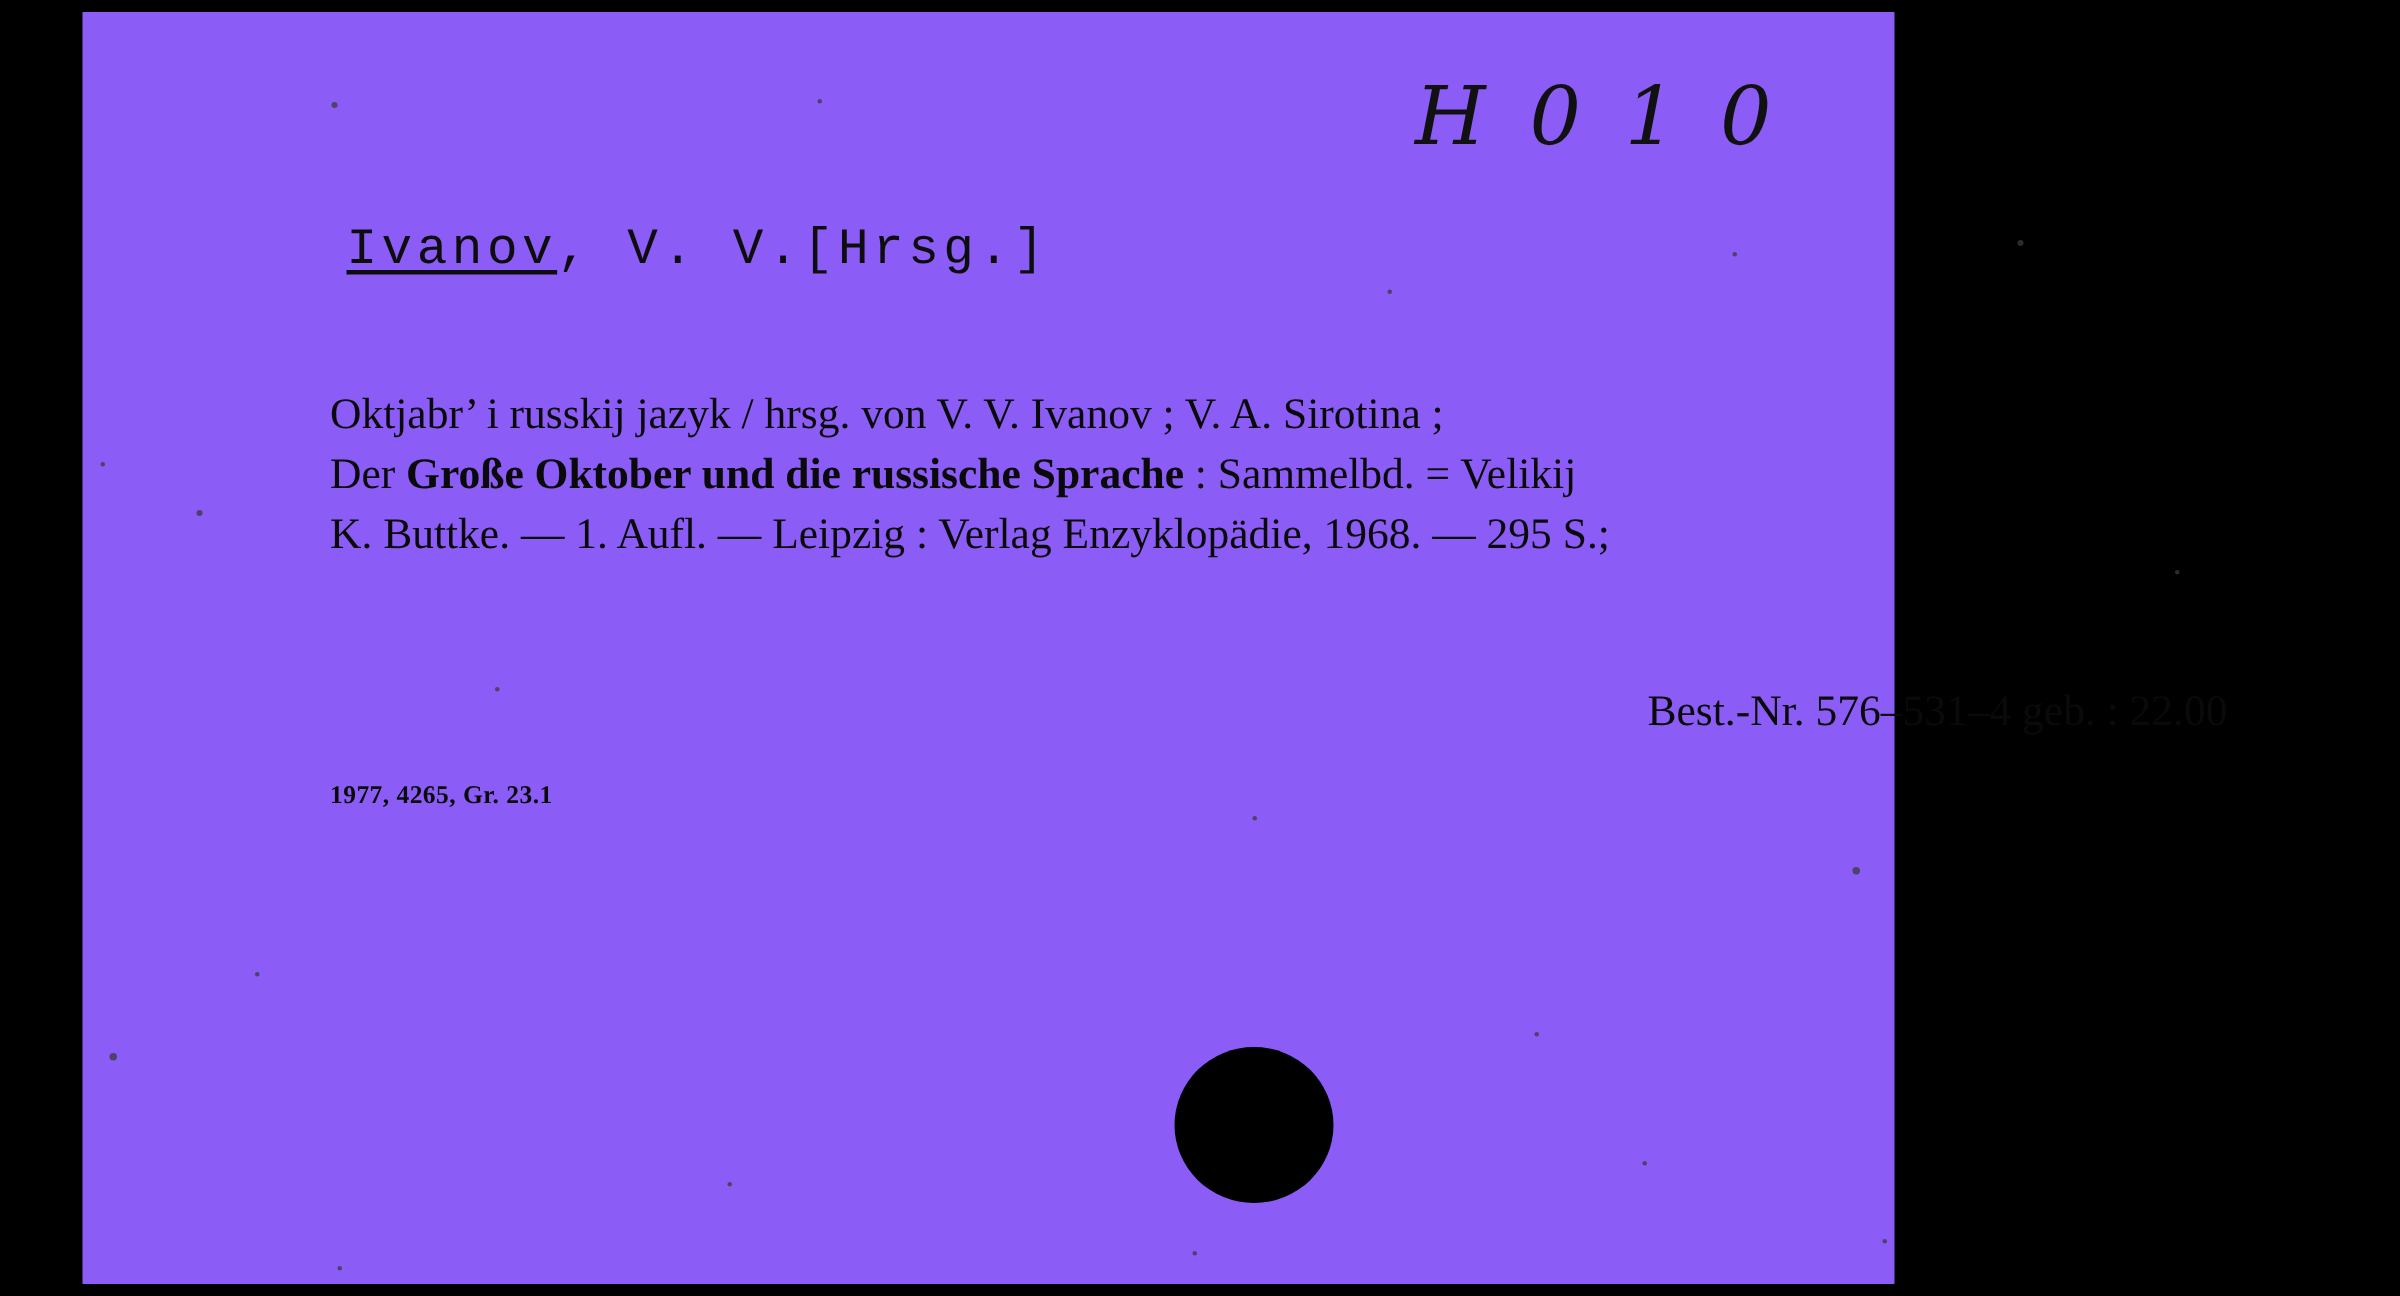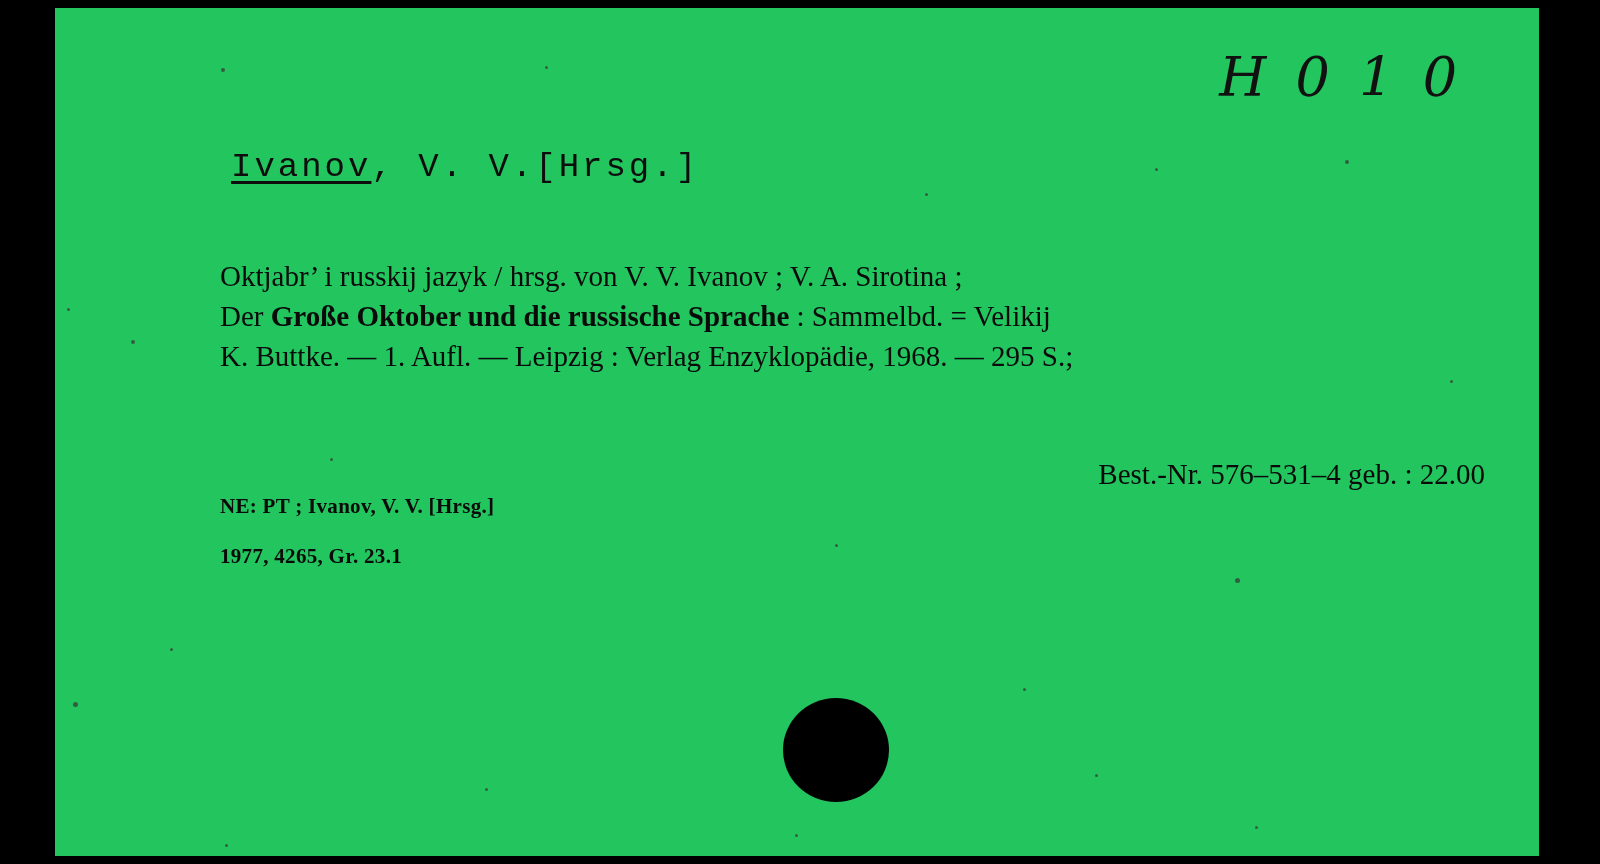--- a/index.html
+++ b/index.html
@@ -18,23 +18,23 @@
     left: 0;
     top: 0;
     width: 1600px;
     height: 864px;
     background: #000000;
   }
   .card-surface {
     position: absolute;
     left: 55px;
     top: 8px;
-    width: 1484px;
+    width: 1208px;
     height: 848px;
-    background: #22c55e;
+    background: #8b5cf6;
   }
   
   .shelfmark {
     position: absolute;
     right: 76px;
     top: 38px;
     font-family: "DejaVu Serif", serif;
     font-style: italic;
     font-size: 54px;
     letter-spacing: 6px;
@@ -101,24 +101,24 @@
     font-family: "Liberation Serif", serif;
     font-weight: bold;
     font-size: 21px;
     letter-spacing: 0.3px;
     color: #0a0a0a;
     white-space: nowrap;
   }
   .code-line {
     position: absolute;
     left: 165px;
-    top: 536px;
+    top: 512px;
     font-family: "Liberation Serif", serif;
     font-weight: bold;
-    font-size: 21px;
+    font-size: 17px;
     letter-spacing: 0.3px;
     color: #0a0a0a;
     white-space: nowrap;
   }
   
   .punch-hole {
     position: absolute;
     left: 728px;
     top: 690px;
     width: 106px;
@@ -152,21 +152,20 @@
 
     <div class="body-block">
       <div class="body-line">Oktjabr’ i russkij jazyk / hrsg. von V. V. Ivanov ; V. A. Sirotina ;</div>
       <div class="body-line"><span>Der </span><span class="title-main">Große Oktober und die russische Sprache</span><span> : Sammelbd. = Velikij</span></div>
       <div class="body-line">K. Buttke. — 1. Aufl. — Leipzig : Verlag Enzyklopädie, 1968. — 295 S.;</div>
     </div>
 
 
     <div class="price-line">Best.-Nr. 576–531–4 geb. : 22.00</div>
 
-    <div class="ne-line">NE: PT ; Ivanov, V. V. [Hrsg.]</div>
 
     <div class="code-line">1977, 4265, Gr. 23.1</div>
 
     <div class="punch-hole"></div>
 
     <div class="speck" style="left:166px; top:60px;"></div>
     <div class="speck s3" style="left:490px; top:58px;"></div>
     <div class="speck s3" style="left:1100px; top:160px;"></div>
     <div class="speck" style="left:1290px; top:152px;"></div>
     <div class="speck s3" style="left:870px; top:185px;"></div>

